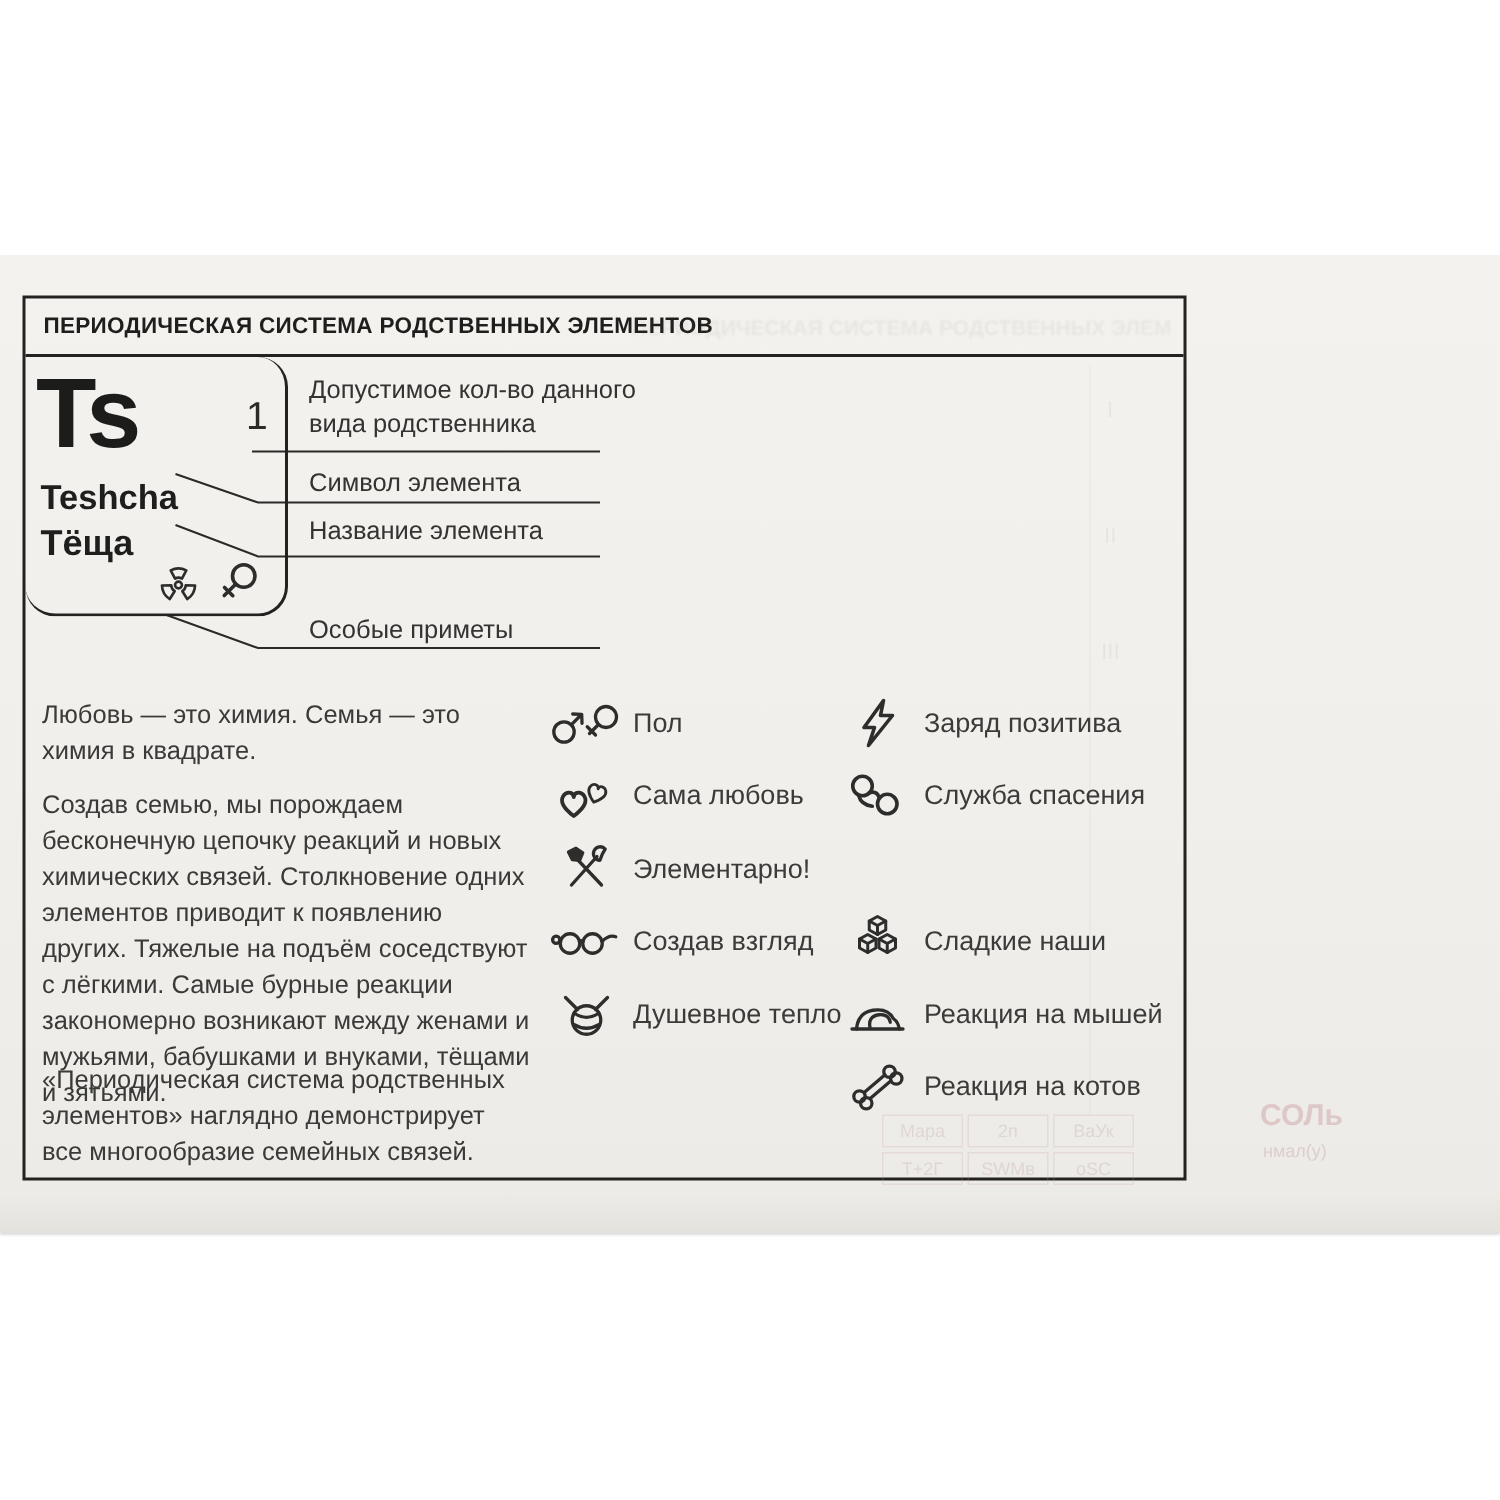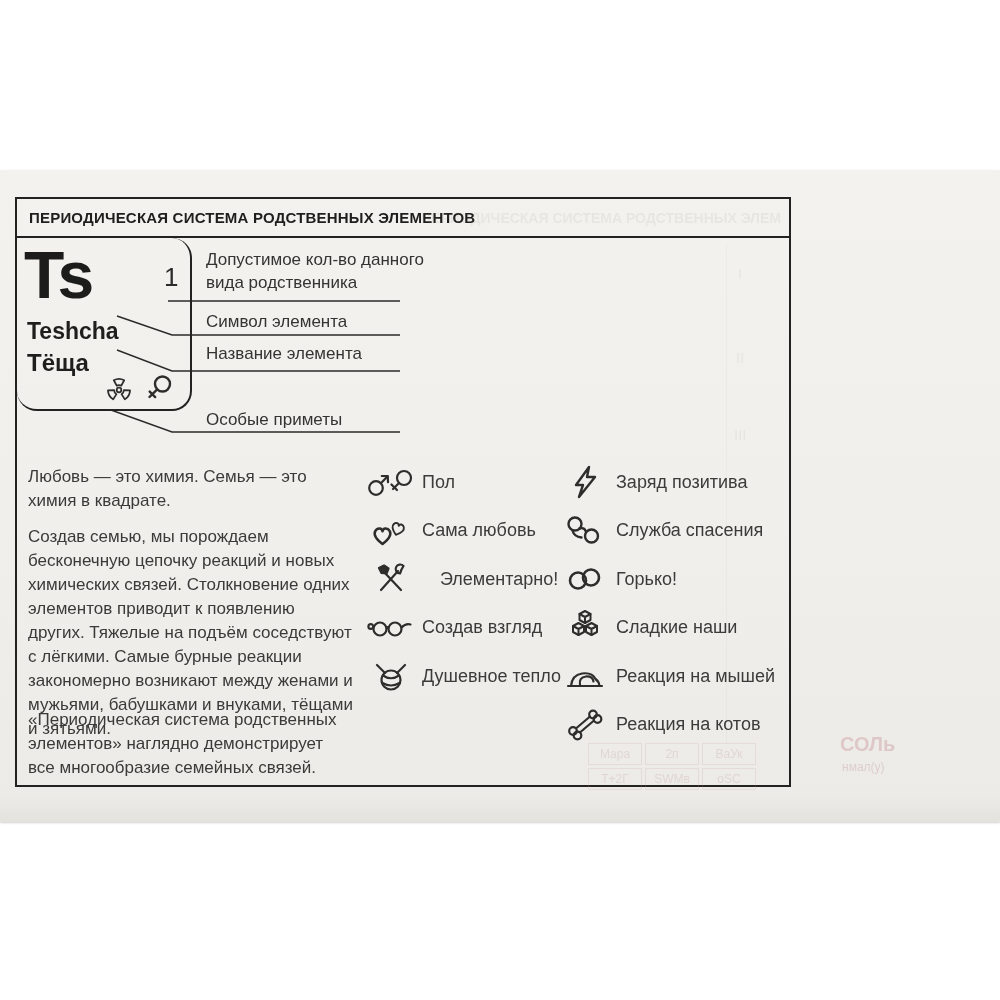--- a/index.html
+++ b/index.html
@@ -131,21 +131,21 @@
         <svg class="licon" width="46" height="34" viewBox="0 0 46 34">
           <defs>
             <path id="heartP" d="M10 20 C4.5 15.8 2 11.7 3.8 8.6 C5.6 5.5 9.7 5.9 10 9 C10.3 5.9 14.4 5.5 16.2 8.6 C18 11.7 15.5 15.8 10 20 Z"></path>
           </defs>
           <use href="#heartP" transform="translate(3,8) scale(1.15)"></use>
           <use href="#heartP" transform="translate(25,3) rotate(18) scale(0.85)"></use>
         </svg>
       </span>
       <span class="ltext">Сама любовь</span>
     </div>
-    <div class="lrow" style="left:349px;top:360px;gap:18px;">
+    <div class="lrow" style="left:349px;top:360px;">
       <span class="ibox">
         <svg class="licon" width="38" height="34" viewBox="0 0 38 34">
           <path d="M12 10 L29 28"></path>
           <path d="M7 6 L12 3.5 L16.5 6.5 L14.5 11.5 L9.5 11 Z" fill="#2d2d2b"></path>
           <path d="M26 9 L9 28"></path>
           <path d="M31.5 4 A4.5 4.5 0 1 0 28 11.5 L29.5 7.5 Z"></path>
         </svg>
       </span>
       <span class="ltext">Элементарно!</span>
     </div>
@@ -185,29 +185,20 @@
     <div class="lrow" style="left:543px;top:311px;">
       <span class="ibox">
         <svg class="licon" width="40" height="34" viewBox="0 0 40 34" style="stroke-width:2.4">
           <circle cx="10" cy="11" r="6.5"></circle>
           <path d="M14.5 15.5 Q19.5 14 21 18.5"></path>
           <path d="M7.5 17.5 Q9 23.5 16.5 24.5"></path>
           <circle cx="26.5" cy="23" r="6.5"></circle>
         </svg>
       </span>
       <span class="ltext">Служба спасения</span>
-    </div>
-    <div class="lrow" style="left:543px;top:360px;">
-      <span class="ibox">
-        <svg class="licon" width="40" height="34" viewBox="0 0 40 34" style="stroke-width:2.6">
-          <circle cx="13" cy="18.5" r="8"></circle>
-          <circle cx="26" cy="15.5" r="8"></circle>
-        </svg>
-      </span>
-      <span class="ltext">Горько!</span>
     </div>
     <div class="lrow" style="left:543px;top:408px;">
       <span class="ibox">
         <svg class="licon" width="38" height="38" viewBox="0 0 38 38" style="stroke-width:2">
           <path d="M19 3 L24.5 6 L24.5 12 L19 15 L13.5 12 L13.5 6 Z"></path>
             <path d="M13.5 6 L19 9 L24.5 6 M19 9 L19 15"></path>
           <path d="M12.5 15 L18 18 L18 24 L12.5 27 L7 24 L7 18 Z"></path>
             <path d="M7 18 L12.5 21 L18 18 M12.5 21 L12.5 27"></path>
           <path d="M25.5 15 L31 18 L31 24 L25.5 27 L20 24 L20 18 Z"></path>
             <path d="M20 18 L25.5 21 L31 18 M25.5 21 L25.5 27"></path>

